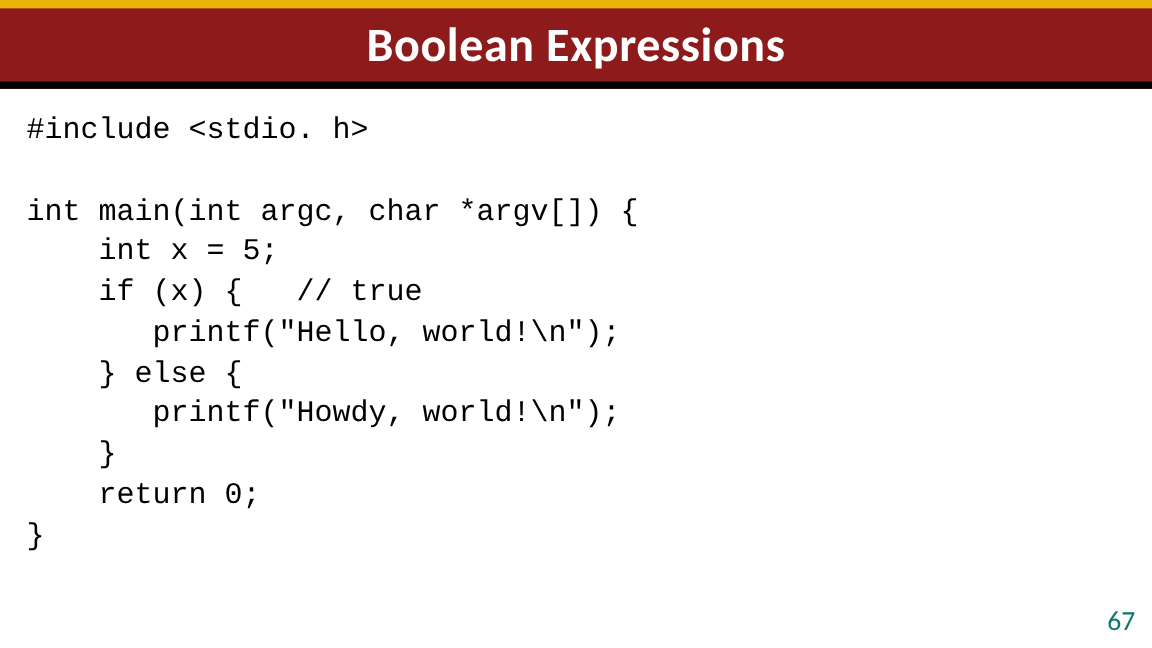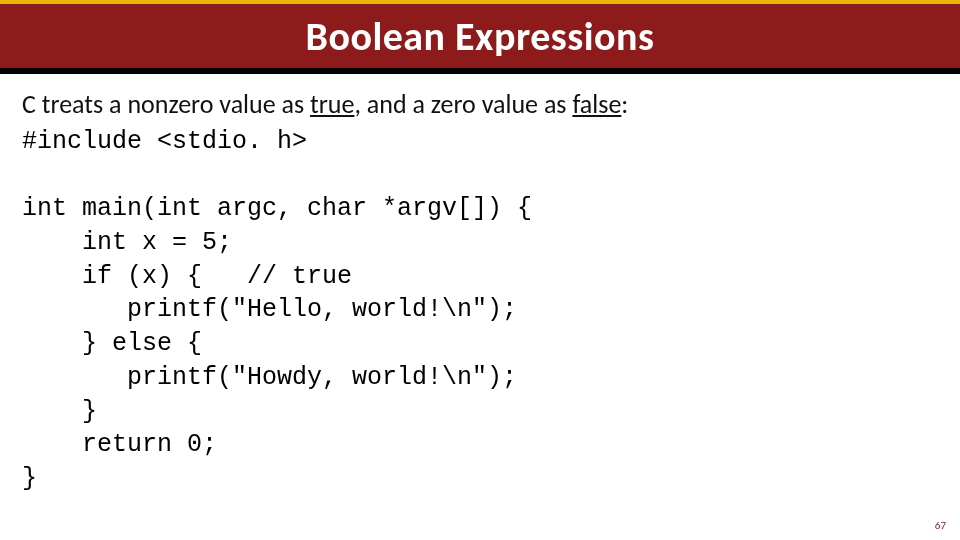--- a/index.html
+++ b/index.html
@@ -7,21 +7,21 @@
   .slide {
     position: relative;
     width: 960px;
     height: 540px;
     background: #ffffff;
   }
   .title-bar {
     width: 100%;
     height: 74px;
     background: #8e1b1b;
-    border-top: 4px solid #eab308;
+    border-top: 7px solid #eab308;
     border-bottom: 6px solid #000;
     display: flex;
     align-items: center;
     justify-content: center;
   }
   .title-text {
     color: #ffffff;
     font-size: 40px;
     font-weight: 700;
     letter-spacing: 0.5px;
@@ -40,38 +40,35 @@
     font-family: Consolas, "Courier New", monospace;
     font-size: 25px;
     color: #000;
     line-height: 1.35;
     white-space: pre;
   }
   .page-num {
     position: absolute;
     right: 14px;
     bottom: 8px;
-    font-size: 11px;
-    color: #7f1d1d;
+    font-size: 23px;
+    color: #0f766e;
     font-family: Calibri, Arial, sans-serif;
   }
 </style>
 </head>
 <body>
 
 <div class="slide">
 
   <div class="title-bar">
     <div class="title-text">Boolean Expressions</div>
   </div>
 
   <div class="body">
-    <p class="intro">
-      <span>C treats a nonzero value as </span><span class="u">true</span><span>, and a zero value as </span><span class="u">false</span><span>:</span>
-    </p>
 
     <pre class="code-block">#include &lt;stdio. h&gt;
 
 int main(int argc, char *argv[]) {
     int x = 5;
     if (x) {   // true
        printf("Hello, world!\n");
     } else {
        printf("Howdy, world!\n");
     }

